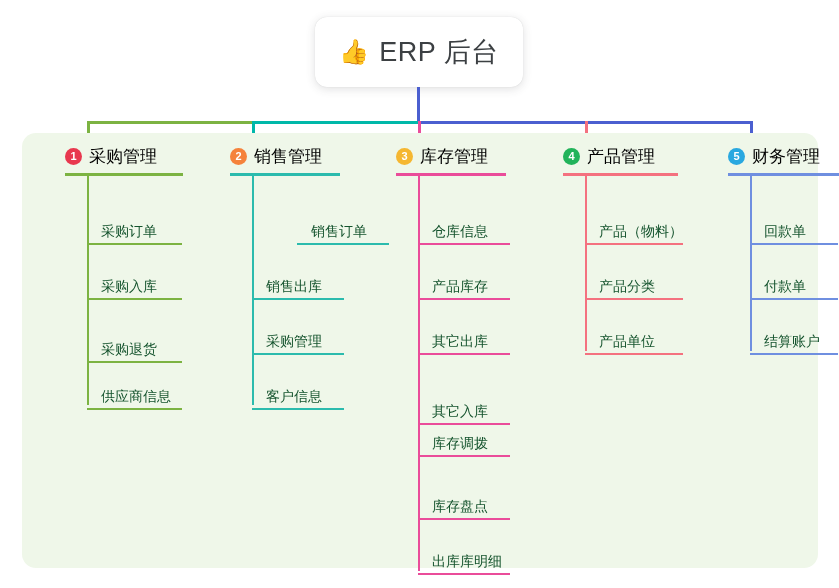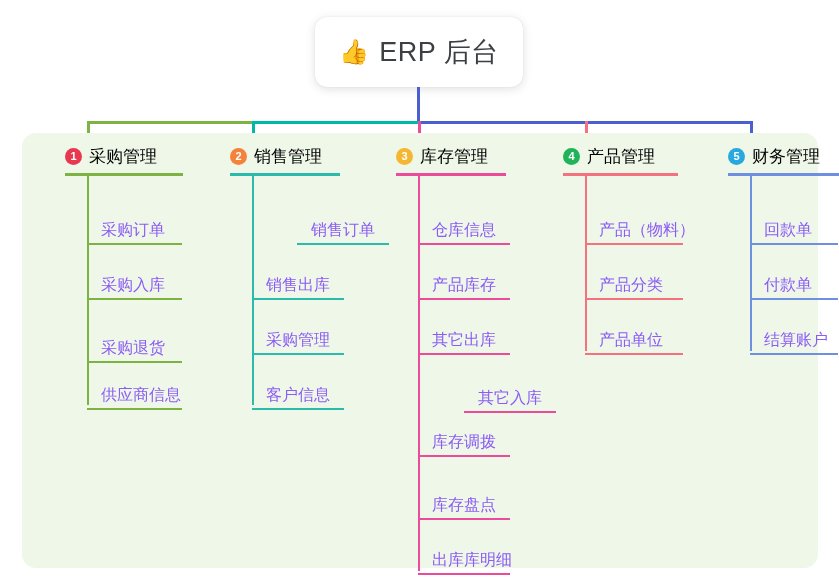--- a/index.html
+++ b/index.html
@@ -43,21 +43,21 @@
     width:17px;height:17px;border-radius:50%;
     color:#fff;font-size:11px;line-height:17px;text-align:center;
     font-weight:bold;flex:none;
   }
   .col-title{font-size:17px;color:#000000;}
   .head-rule{position:absolute;left:0;top:40px;height:3px;}
   .spine{position:absolute;left:22px;top:40px;width:2px;}
 
   .leaf{position:absolute;left:22px;}
   .leaf-label{
-    position:absolute;left:14px;bottom:4px;font-size:16px;color:#8b5cf6;
+    position:absolute;left:14px;bottom:4px;font-size:14px;color:#14532d;
     white-space:nowrap;
   }
   .leaf-rule{position:absolute;left:0;bottom:0;height:2px;}
 </style>
 </head>
 <body>
 
 <div id="stage">
 
   <div class="root-card">
@@ -140,21 +140,21 @@
             <div class="leaf-rule" style="width: 92px; background: rgb(234, 76, 154);"></div>
           </div>
           <div class="leaf" style="top: 143px; width: 92px; height: 24px;">
             <span class="leaf-label">产品库存</span>
             <div class="leaf-rule" style="width: 92px; background: rgb(234, 76, 154);"></div>
           </div>
           <div class="leaf" style="top: 198px; width: 92px; height: 24px;">
             <span class="leaf-label">其它出库</span>
             <div class="leaf-rule" style="width: 92px; background: rgb(234, 76, 154);"></div>
           </div>
-          <div class="leaf" style="top: 256px; width: 92px; height: 24px; margin-left: 46px;">
+          <div class="leaf" style="top: 268px; width: 92px; height: 24px;">
             <span class="leaf-label">其它入库</span>
             <div class="leaf-rule" style="width: 92px; background: rgb(234, 76, 154);"></div>
           </div>
           <div class="leaf" style="top: 300px; width: 92px; height: 24px;">
             <span class="leaf-label">库存调拨</span>
             <div class="leaf-rule" style="width: 92px; background: rgb(234, 76, 154);"></div>
           </div>
           <div class="leaf" style="top: 363px; width: 92px; height: 24px;">
             <span class="leaf-label">库存盘点</span>
             <div class="leaf-rule" style="width: 92px; background: rgb(234, 76, 154);"></div>

